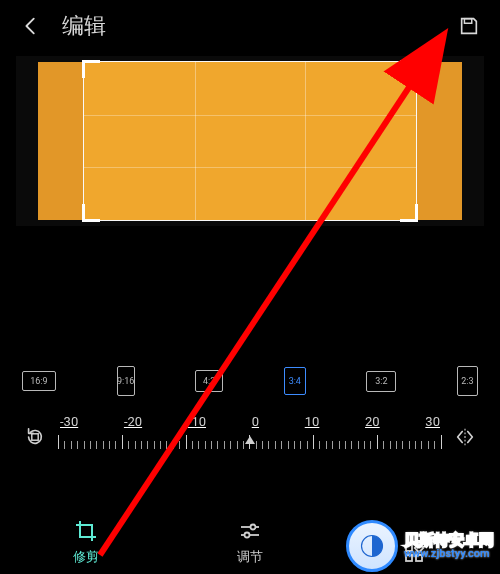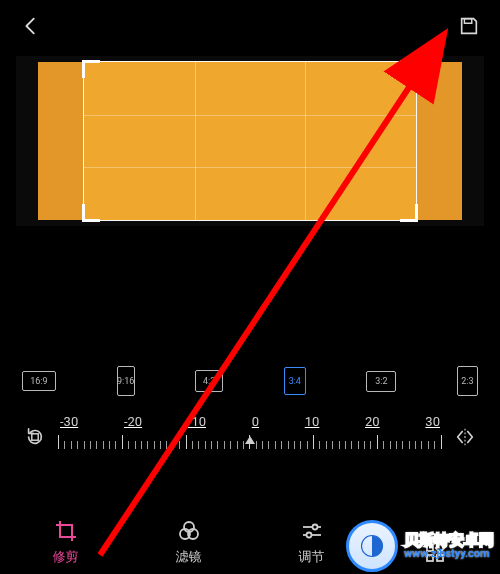--- a/index.html
+++ b/index.html
@@ -168,21 +168,21 @@
     padding: 0 4px;
   }
   .tab {
     display: flex;
     flex-direction: column;
     align-items: center;
     gap: 4px;
     font-size: 13px;
     color: #cfcfcf;
   }
-  .tab.active { color: #ec4899; }
+  .tab.active { color: #5eead4; }
   .tab .ic { width: 26px; height: 26px; display:flex; align-items:center; justify-content:center; }
 
   
   .arrow-overlay {
     position: absolute;
     left: 0; top: 0;
     width: 500px; height: 574px;
     pointer-events: none;
   }
 
@@ -212,20 +212,21 @@
 </style>
 </head>
 <body>
 
 <div class="header">
   <div class="back-btn">
     <svg width="22" height="22" viewBox="0 0 24 24" fill="none">
       <path d="M15 4 L7 12 L15 20" stroke="#d9d9d9" stroke-width="2" stroke-linecap="round" stroke-linejoin="round"></path>
     </svg>
   </div>
+  <div class="title">编辑</div>
   <div class="spacer"></div>
   <div class="save-btn">
     <svg width="22" height="22" viewBox="0 0 24 24" fill="none">
       <path d="M4 4 H17 L20 7 V20 H4 Z" stroke="#d9d9d9" stroke-width="1.8" fill="none"></path>
       <rect x="7" y="4" width="8" height="5" stroke="#d9d9d9" stroke-width="1.6" fill="none"></rect>
       <rect x="7" y="13" width="10" height="7" stroke="#d9d9d9" stroke-width="0" fill="none"></rect>
     </svg>
   </div>
 </div>
 
@@ -374,30 +375,20 @@
         <svg width="24" height="24" viewBox="0 0 24 24" fill="none">
           <path d="M6 2 V18 H22" stroke="currentColor" stroke-width="2"></path>
           <path d="M2 6 H18 V22" stroke="currentColor" stroke-width="2"></path>
         </svg>
       </div>
       <span>修剪</span>
     </div>
     <div class="tab">
       <div class="ic">
         <svg width="24" height="24" viewBox="0 0 24 24" fill="none">
-          <circle cx="12" cy="8" r="5" stroke="currentColor" stroke-width="1.8"></circle>
-          <circle cx="8" cy="15" r="5" stroke="currentColor" stroke-width="1.8"></circle>
-          <circle cx="16" cy="15" r="5" stroke="currentColor" stroke-width="1.8"></circle>
-        </svg>
-      </div>
-      <span>滤镜</span>
-    </div>
-    <div class="tab">
-      <div class="ic">
-        <svg width="24" height="24" viewBox="0 0 24 24" fill="none">
           <line x1="3" y1="8" x2="21" y2="8" stroke="currentColor" stroke-width="1.8"></line>
           <circle cx="15" cy="8" r="2.5" stroke="currentColor" stroke-width="1.8" fill="#000"></circle>
           <line x1="3" y1="16" x2="21" y2="16" stroke="currentColor" stroke-width="1.8"></line>
           <circle cx="9" cy="16" r="2.5" stroke="currentColor" stroke-width="1.8" fill="#000"></circle>
         </svg>
       </div>
       <span>调节</span>
     </div>
     <div class="tab">
       <div class="ic">

